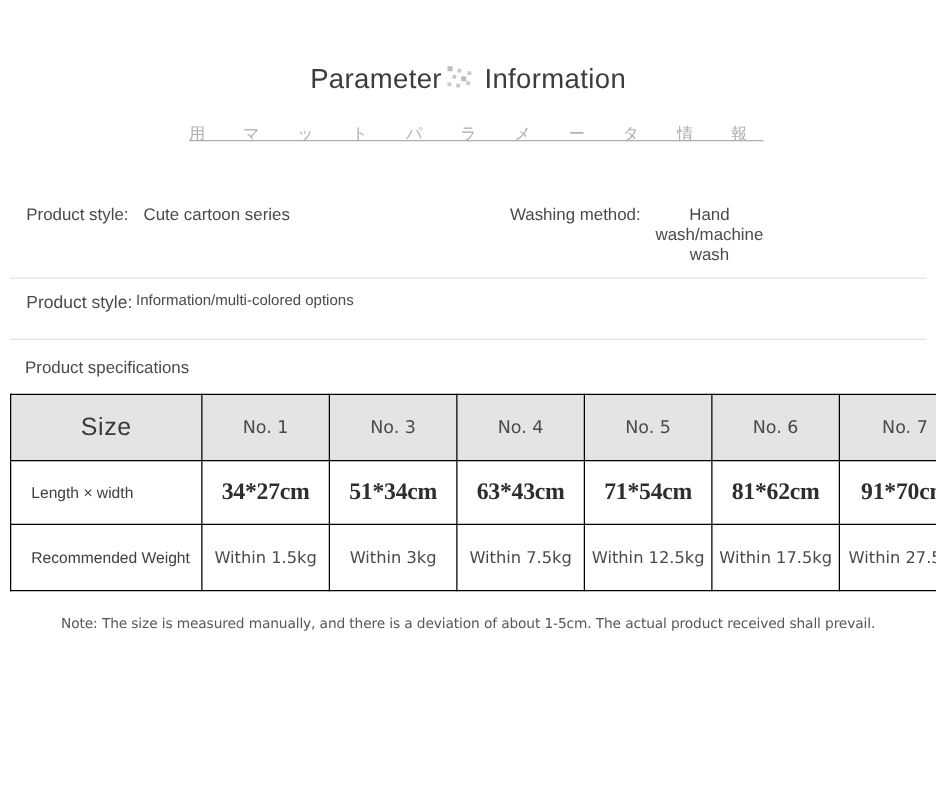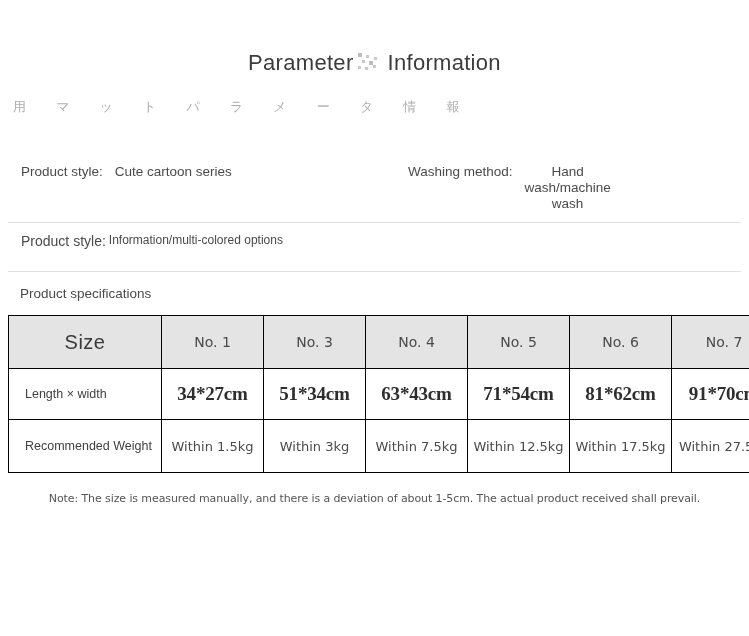--- a/index.html
+++ b/index.html
@@ -11,21 +11,21 @@
     height: 636px;
     background: #ffffff;
     font-family: "Liberation Sans", sans-serif;
     color: #3a3a3a;
     overflow: hidden;
   }
 
   
   .header {
     padding-top: 50px;
-    text-align: left;
+    text-align: center;
   }
   .title-row {
     display: flex;
     align-items: center;
     justify-content: center;
     gap: 0px;
   }
   .title-part {
     font-size: 22px;
     color: #3c3c3c;
@@ -51,20 +51,21 @@
     height: 4px;
     background: #bdbdbd;
   }
   .subtitle {
     margin-top: 22px;
     font-size: 13px;
     color: #aeaeae;
     letter-spacing: 13px;
     text-indent: 13px;
     font-family: "DejaVu Sans", sans-serif;
+    text-decoration: underline;
   }
 
   
   .info {
     margin-top: 38px;
     padding: 0 8px;
   }
   .info-row {
     display: flex;
     border-bottom: 1px solid #e2e2e2;

